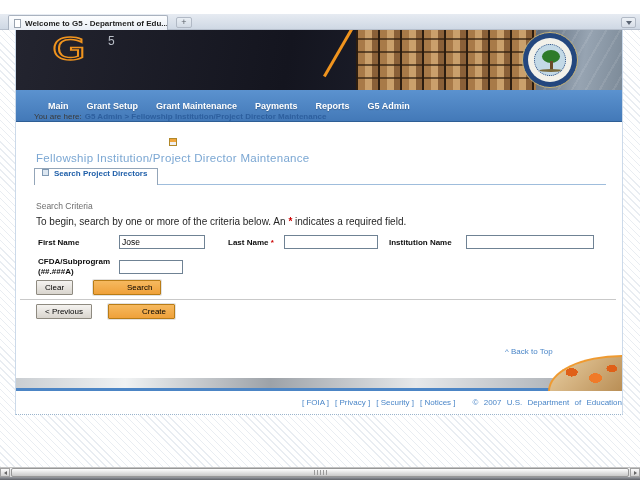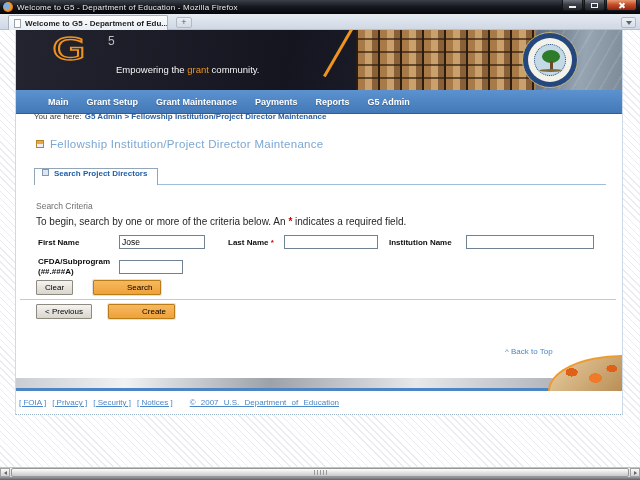--- a/index.html
+++ b/index.html
@@ -78,30 +78,30 @@
     display:flex;align-items:center;justify-content:center;}
   .seal-core{position:relative;width:32px;height:32px;border-radius:50%;background:#c3d9e6;
     border:1px dotted #24477e;overflow:hidden;}
   .tree-crown{position:absolute;left:7px;top:5px;width:18px;height:13px;border-radius:50%;
     background:#2e7b2a;}
   .tree-trunk{position:absolute;left:15px;top:16px;width:3px;height:9px;background:#6b4a28;}
   .tree-ground{position:absolute;left:4px;top:24px;width:24px;height:3px;border-radius:50%;
     background:#7a6a3c;}
 
   
-  .navbar{position:absolute;left:0;top:60px;width:606px;height:24px;
+  .navbar{position:absolute;left:0;top:60px;width:606px;height:32px;
     background:linear-gradient(#5b92cf,#4379b8);border-bottom:1px solid #2e5e95;
     display:flex;align-items:center;gap:18px;padding-left:32px;}
   .navitem{font-size:9px;font-weight:bold;color:#fff;white-space:nowrap;cursor:pointer;
     text-shadow:0 1px 1px rgba(0,0,0,.25);}
 
   
   .breadcrumb{position:absolute;left:18px;top:82px;font-size:8px;color:#3a3a3a;white-space:nowrap;}
   .bc-path{font-weight:bold;color:#2d5f9e;text-decoration:none;margin-left:3px;}
-  .pagetitle-row{position:absolute;left:20px;top:108px;display:flex;align-items:center;gap:6px;}
+  .pagetitle-row{position:absolute;left:20px;top:108px;display:flex;align-items:center;gap:6px;flex-direction:column;}
   .pt-icon{width:8px;height:8px;border:1px solid #b0882a;
     background:linear-gradient(180deg,#f0a53c 50%,#efefef 50%);}
   .pagetitle{font-size:11.5px;color:#7ba7d3;letter-spacing:.3px;white-space:nowrap;}
 
   
   .tab-underline{position:absolute;left:18px;top:154px;width:572px;height:1px;background:#9fbddc;}
   .ptab{position:absolute;left:18px;top:138px;height:17px;background:#fff;
     border:1px solid #93a5b8;border-bottom:none;display:flex;align-items:flex-start;gap:5px;
     padding:0 10px 0 7px;font-size:8px;font-weight:bold;color:#1f5fa9;z-index:2;white-space:nowrap;}
   .ptab-icon{width:7px;height:7px;background:#dde7f1;border:1px solid #8099b3;}
@@ -132,22 +132,22 @@
   .blueline{position:absolute;left:0;top:358px;width:606px;height:3px;background:#4c85c5;}
   .chairs{position:absolute;left:532px;top:325px;width:74px;height:36px;
     border-top-left-radius:100% 100%;border-top:2px solid #ef9a30;border-left:2px solid #ef9a30;
     background:
       radial-gradient(ellipse 10px 7px at 30% 45%,#e06018 0 60%,transparent 61%),
       radial-gradient(ellipse 11px 8px at 63% 62%,#f07a28 0 60%,transparent 61%),
       radial-gradient(ellipse 9px 6px at 86% 34%,#e06018 0 60%,transparent 61%),
       linear-gradient(135deg,#ead0a4,#b98e55);}
 
   
-  .footer{position:absolute;left:0;top:368px;width:606px;text-align:left;font-size:8px;
-    color:#4a86c8;white-space:nowrap;text-decoration:underline;}
+  .footer{position:absolute;left:0;top:368px;width:606px;text-align:right;font-size:8px;
+    color:#4a86c8;white-space:nowrap;}
   .flink{color:#4a86c8;text-decoration:none;margin:0 3px;}
   .copyright{margin-left:14px;word-spacing:3px;}
 
   
   .hscroll{position:absolute;left:0;top:437px;width:640px;height:10px;
     background:linear-gradient(#f0f0f0,#d6d6d6);border-top:1px solid #c2c2c2;}
   .scroll-btn{position:absolute;top:0;width:10px;height:9px;
     background:linear-gradient(#fbfbfb,#d2d2d2);border:1px solid #a2a2a2;
     display:flex;align-items:center;justify-content:center;}
   .scroll-btn.left{left:0;}
@@ -162,56 +162,38 @@
   .grip{width:13px;height:5px;
     background:repeating-linear-gradient(90deg,#9a9a9a 0 1px,transparent 1px 3px);}
   .bottom-strip{position:absolute;left:0;top:447px;width:640px;height:3px;
     background:linear-gradient(#9a9da3,#5f6268);}
 </style>
 </head>
 <body>
 
 <div class="screen">
 
-  <div class="titlebar">
-    <span class="ff-icon"></span>
-    <span class="title-text">Welcome to G5 - Department of Education - Mozilla Firefox</span>
-    <div class="win-controls">
-      <div class="wbtn">
-          <span class="glyph-min"></span>
-        </div>
-      <div class="wbtn">
-          <span class="glyph-max"></span>
-        </div>
-      <div class="wbtn close">
-          <span class="glyph-close"></span>
-        </div>
-    </div>
-  </div>
 
   <div class="tabbar">
     <div class="btab">
       <span class="page-icon"></span>
       <span>Welcome to G5 - Department of Edu...</span>
     </div>
     <div class="newtab">+</div>
     <div class="tab-list-btn">
       <span class="caret-down"></span>
     </div>
   </div>
 
   <div class="viewport">
     <div class="content">
 
       <div class="hdr">
         <span class="g-letter">G</span>
         <span class="g-five">5</span>
-        <div class="tagline">
-          <span>Empowering the </span><span class="orange">grant</span><span> community.</span>
-        </div>
         <div class="shelf"></div>
         <div class="swoosh"></div>
         <div class="chalk"></div>
         <div class="seal">
           <div class="seal-ring">
             <div class="seal-core">
               <span class="tree-crown"></span>
               <span class="tree-trunk"></span>
               <span class="tree-ground"></span>
             </div>

